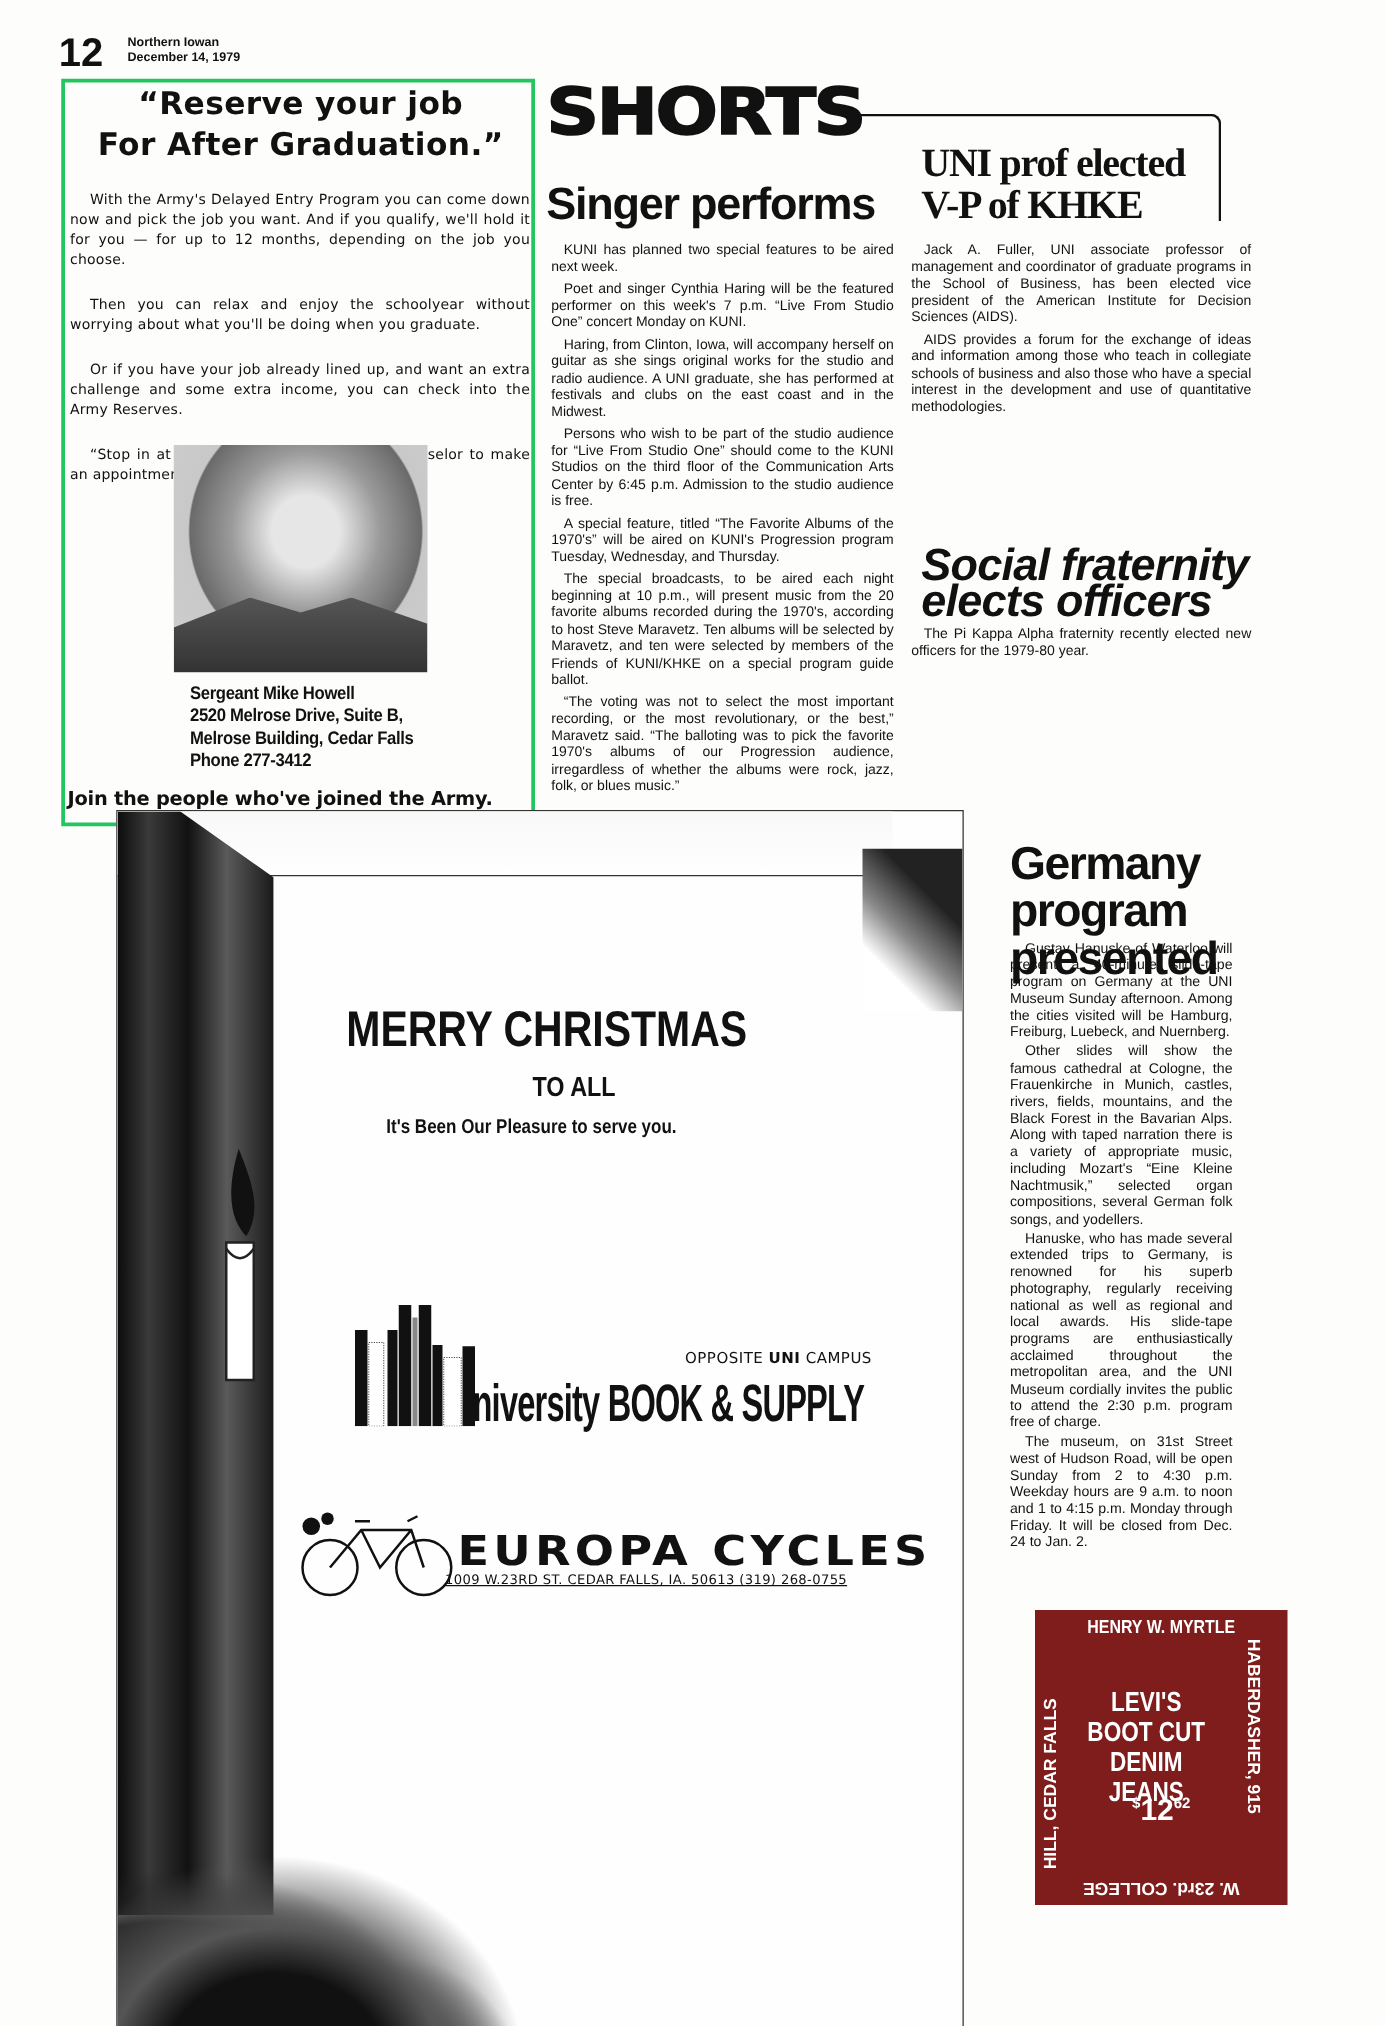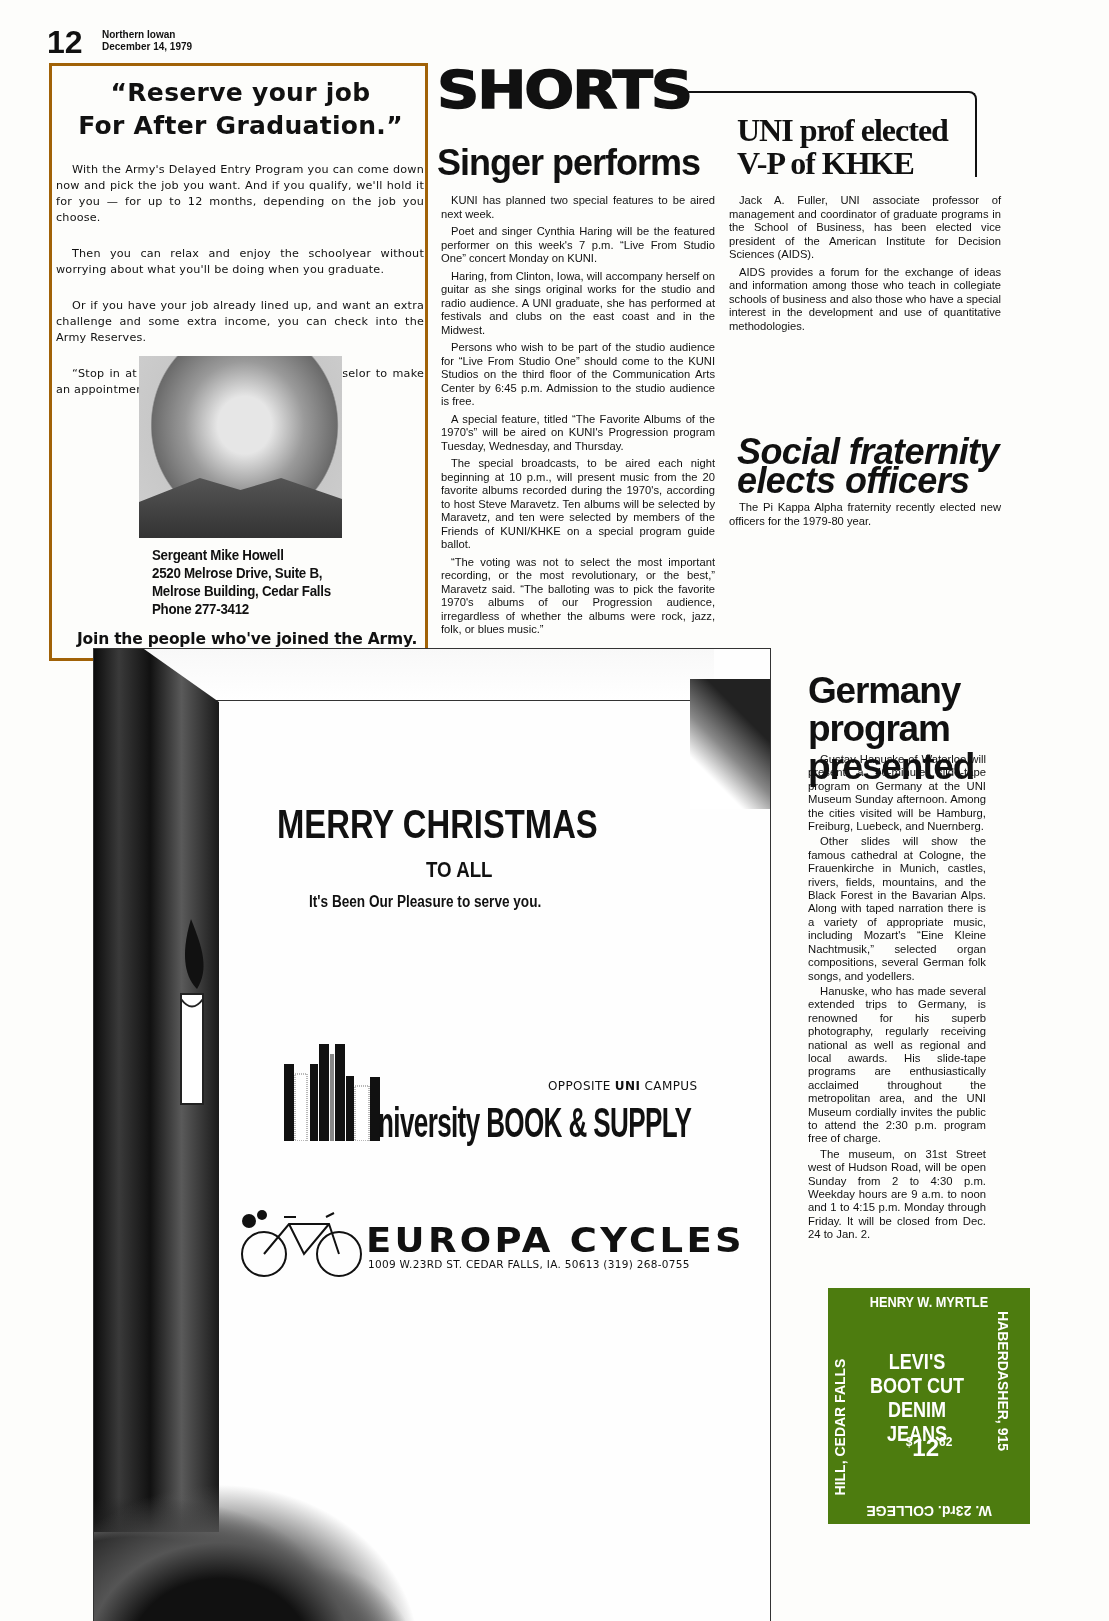--- a/index.html
+++ b/index.html
@@ -5,28 +5,28 @@
   * { box-sizing: border-box; margin: 0; padding: 0; }
   html, body { width: 1109px; height: 1621px; background: #fdfdfb; overflow: hidden; }
   body { position: relative; font-family: "Liberation Sans", sans-serif; color: #111; }
   .abs { position: absolute; }
 
   
   #page-num { left: 47px; top: 26px; font: bold 32px/1 "Liberation Sans", sans-serif; }
   #masthead { left: 102px; top: 29px; font: bold 10px/12px "Liberation Sans", sans-serif; }
 
   
-  #army-ad { left: 49px; top: 63px; width: 379px; height: 598px; border: 3px solid #a16207; padding: 10px 0 0 4px; }
+  #army-ad { left: 49px; top: 63px; width: 379px; height: 598px; border: 3px solid #22c55e; padding: 0 0 0 4px; }
   #army-ad .headline { text-align: center; font: bold 25px/33px "DejaVu Sans", sans-serif; letter-spacing: 0.3px; }
   #army-ad .body { margin-top: 18px; font: 11.2px/16px "DejaVu Sans", sans-serif; letter-spacing: 0.2px; text-align: justify; padding-right: 1px; }
   #army-ad .body p { text-indent: 16px; margin-bottom: 7px; margin-top: 20px; }
   #army-photo { position: absolute; left: 87px; top: 290px; width: 203px; height: 182px; background: radial-gradient(ellipse at 52% 38%, #e6e6e6 0 18%, #9a9a9a 40%, #6a6a6a 62%, #c8c8c8 63%, #d0d0d0 100%); }
   #army-photo .coat { position: absolute; left: 0; bottom: 0; width: 203px; height: 60px; background: linear-gradient(180deg, #555, #333); clip-path: polygon(0 40%, 30% 0, 50% 20%, 70% 0, 100% 35%, 100% 100%, 0 100%); }
   #army-contact { position: absolute; left: 100px; top: 480px; font: bold 14.5px/18px "Liberation Sans", sans-serif; letter-spacing: -0.3px; transform: scaleX(0.92); transform-origin: left; }
-  #army-tagline { position: absolute; left: 2px; top: 566px; font: bold 15.5px/1 "DejaVu Sans", sans-serif; white-space: nowrap; letter-spacing: -0.2px; margin-left: 23px; }
+  #army-tagline { position: absolute; left: 2px; top: 566px; font: bold 15.5px/1 "DejaVu Sans", sans-serif; white-space: nowrap; letter-spacing: -0.2px; }
 
   
   #shorts-logo { left: 437px; top: 65px; font: 900 56px/1 "DejaVu Sans", sans-serif; letter-spacing: -2px; transform: scaleX(1.05) scaleY(0.92); transform-origin: left top; -webkit-text-stroke: 1.5px #111; }
   #shorts-rule { left: 677px; top: 91px; width: 300px; height: 86px; border-top: 2px solid #111; border-right: 2px solid #111; border-top-right-radius: 8px; }
 
   .hl { font-weight: bold; letter-spacing: -1px; line-height: 1; }
   .col { font: 11.2px/13.5px "Liberation Sans", sans-serif; text-align: justify; }
   .col p { text-indent: 10px; margin-bottom: 4px; }
 
   #singer-hl { left: 437px; top: 145px; font-size: 36px; }
@@ -51,24 +51,24 @@
   .candle { position: absolute; left: 73px; top: 270px; width: 48px; height: 190px; }
   #xmas-line1 { position: absolute; left: 183px; top: 155px; font: bold 40px/1 "Liberation Sans", sans-serif; transform: scaleX(0.82); transform-origin: left; letter-spacing: 0; }
   #xmas-line2 { position: absolute; left: 332px; top: 210px; font: bold 22px/1 "Liberation Sans", sans-serif; transform: scaleX(0.85); transform-origin: left; }
   #xmas-line3 { position: absolute; left: 215px; top: 245px; font: bold 16px/1 "Liberation Sans", sans-serif; transform: scaleX(0.85); transform-origin: left; }
   #opposite { position: absolute; left: 454px; top: 431px; font: 12px/1 "DejaVu Sans", sans-serif; letter-spacing: 0.4px; }
   #opposite b { font-weight: bold; }
   #ubs-logo { position: absolute; left: 190px; top: 395px; width: 96px; height: 97px; }
   #ubs-name { position: absolute; left: 284px; top: 453px; font: bold 42px/1 "Liberation Sans", sans-serif; transform: scaleX(0.62); transform-origin: left; letter-spacing: -1px; white-space: nowrap; }
   #bike-icon { position: absolute; left: 140px; top: 560px; width: 130px; height: 70px; }
   #europa-name { position: absolute; left: 272px; top: 575px; font: 900 33px/1 "DejaVu Sans", sans-serif; letter-spacing: 3px; transform: scaleX(1.12); transform-origin: left; white-space: nowrap; }
-  #europa-addr { position: absolute; left: 274px; top: 610px; font: 10.5px/1 "DejaVu Sans", sans-serif; letter-spacing: 0.3px; white-space: nowrap; }
-
-  
-  #levis-ad { left: 828px; top: 1288px; width: 202px; height: 236px; background: #4d7c0f; color: #fff; }
+  #europa-addr { position: absolute; left: 262px; top: 610px; font: 10.5px/1 "DejaVu Sans", sans-serif; letter-spacing: 0.3px; white-space: nowrap; text-decoration: underline; }
+
+  
+  #levis-ad { left: 828px; top: 1288px; width: 202px; height: 236px; background: #7f1d1d; color: #fff; }
   #levis-top { position: absolute; left: 0; top: 6px; width: 100%; text-align: center; font: bold 15px/1 "Liberation Sans", sans-serif; transform: scaleX(0.85); }
   #levis-main { position: absolute; left: 22px; top: 62px; width: 134px; text-align: center; font: bold 22px/24px "Liberation Sans", sans-serif; transform: scaleX(0.82); }
   #levis-price { position: absolute; left: 0; top: 148px; width: 100%; text-align: center; font: bold 24px/1 "Liberation Sans", sans-serif; }
   #levis-price sup { font-size: 12px; vertical-align: 10px; }
   #levis-left { position: absolute; left: -63px; top: 132px; width: 150px; transform: rotate(-90deg); font: bold 14px/1 "Liberation Sans", sans-serif; white-space: nowrap; text-align: center; }
   #levis-right { position: absolute; left: 95px; top: 86px; width: 160px; transform: rotate(90deg); font: bold 14px/1 "Liberation Sans", sans-serif; white-space: nowrap; text-align: center; }
   #levis-bottom { position: absolute; left: 0; bottom: 6px; width: 100%; text-align: center; font: bold 14px/1 "Liberation Sans", sans-serif; transform: rotate(180deg); }
 </style>
 </head>
 <body>

